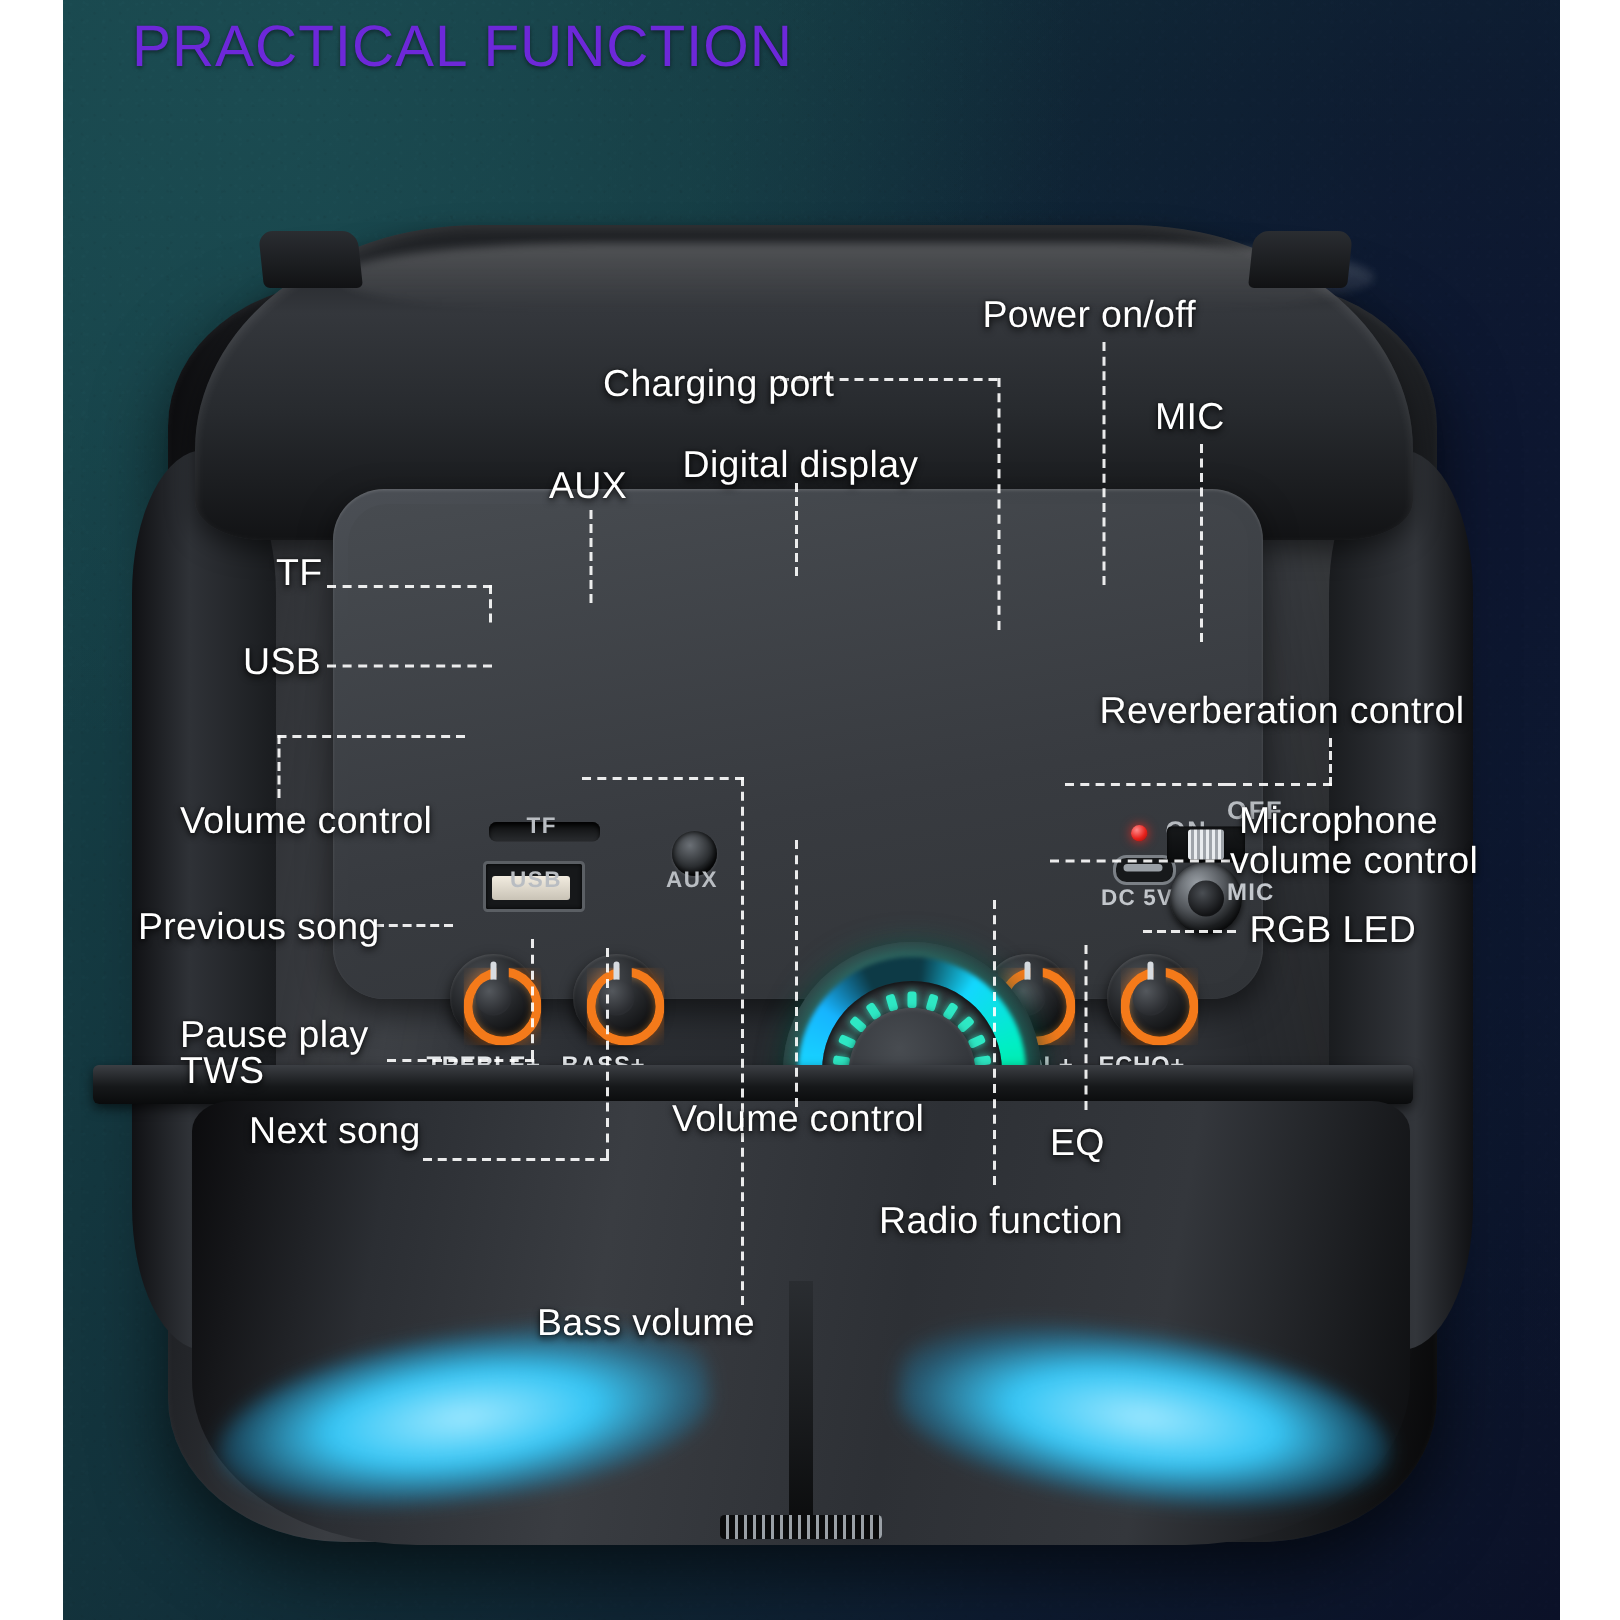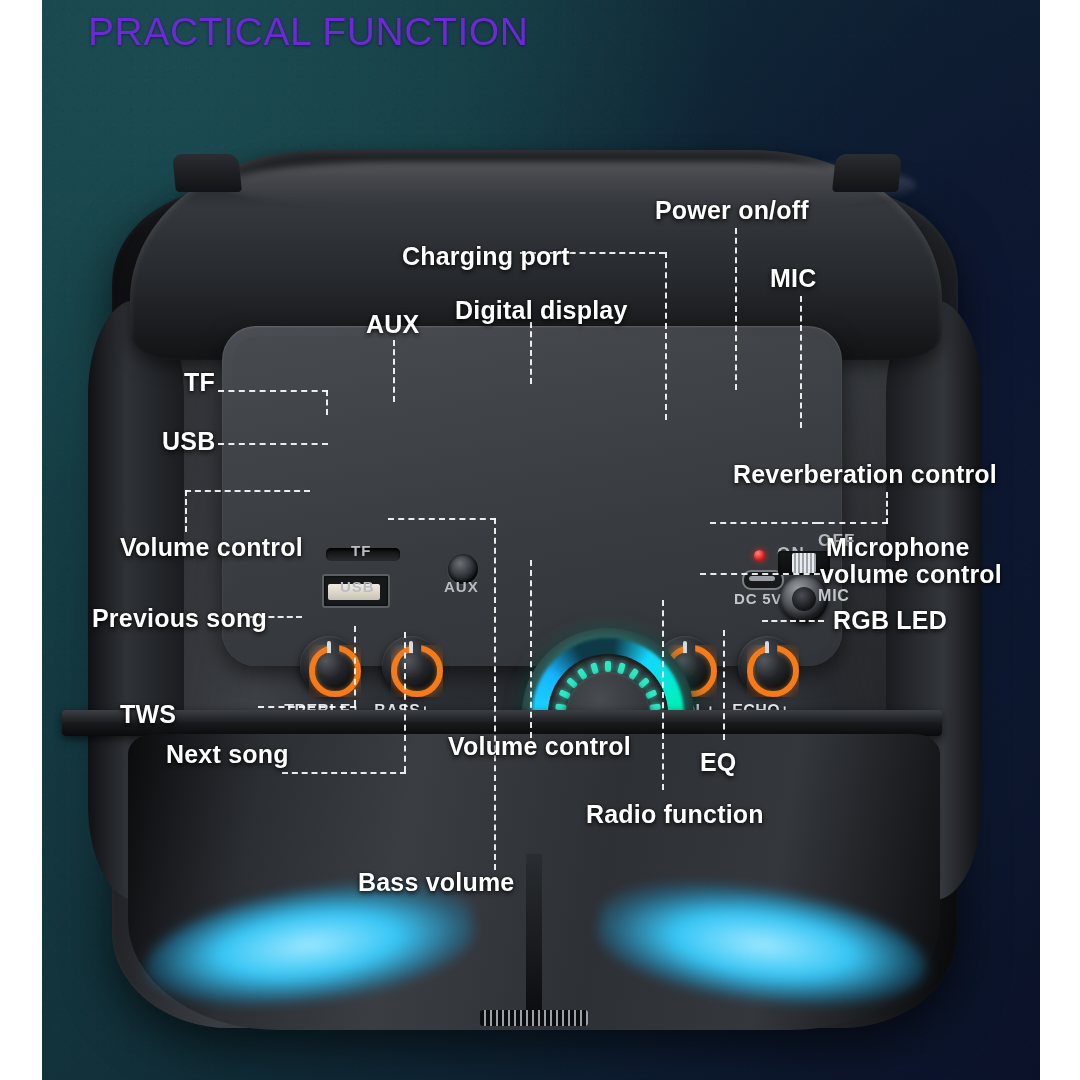--- a/index.html
+++ b/index.html
@@ -286,21 +286,21 @@
     position:absolute;left:398px;top:120px;width:16px;height:168px;
     background:linear-gradient(180deg,#2a2d31,#0a0b0c);
   }
   .foot{
     position:absolute;left:352px;top:276px;width:108px;height:16px;border-radius:3px;
     background:repeating-linear-gradient(90deg,#0b0c0d 0 4px,#9aa0a6 4px 6px);
   }
 
   
   .cal{
-    position:absolute;color:#ffffff;font-size:25px;font-weight:700;letter-spacing:.2px;
+    position:absolute;color:#ffffff;font-size:25px;font-weight:400;letter-spacing:.2px;
     text-shadow:0 2px 5px rgba(0,0,0,.85),0 0 2px rgba(0,0,0,.6);white-space:pre;line-height:1.12;
   }
   .cal.c{text-align:left;}
   .dash-h{position:absolute;height:0;border-top:2px dashed rgba(255,255,255,.9);}
   .dash-v{position:absolute;width:0;border-left:2px dashed rgba(255,255,255,.9);}
 </style>
 </head>
 <body>
 
 <div class="stage">
@@ -480,20 +480,21 @@
   <div class="cal" style="left:455px;top:296px">Digital display</div>
   <div class="cal" style="left:366px;top:310px">AUX</div>
   <div class="cal" style="left:184px;top:368px">TF</div>
   <div class="cal" style="left:162px;top:427px">USB</div>
   <div class="cal" style="left:733px;top:460px">Reverberation control</div>
   <div class="cal" style="left:120px;top:533px">Volume control</div>
   <div class="cal c" style="left:826px;top:533px;width:178px">Microphone</div>
   <div class="cal c" style="left:820px;top:560px;width:192px">volume control</div>
   <div class="cal" style="left:92px;top:604px">Previous song</div>
   <div class="cal" style="left:833px;top:606px">RGB LED</div>
+  <div class="cal c" style="left:120px;top:676px;width:200px">Pause play</div>
   <div class="cal c" style="left:120px;top:700px;width:200px">TWS</div>
   <div class="cal" style="left:166px;top:740px">Next song</div>
   <div class="cal" style="left:448px;top:732px">Volume control</div>
   <div class="cal" style="left:700px;top:748px">EQ</div>
   <div class="cal" style="left:586px;top:800px">Radio function</div>
   <div class="cal" style="left:358px;top:868px">Bass volume</div>
 
   <div class="margin-l"></div>
   <div class="margin-r"></div>
 </div>

